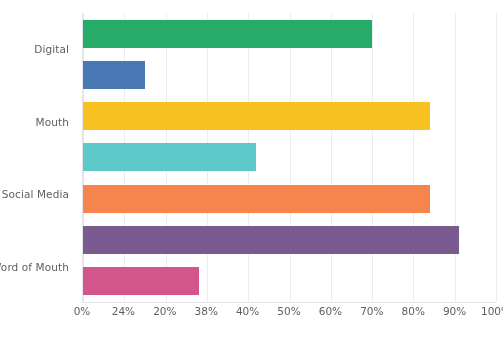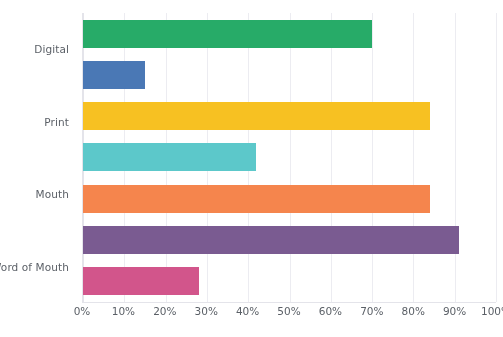--- a/index.html
+++ b/index.html
@@ -120,24 +120,24 @@
 </head>
 <body>
 
 <div id="chart-root">
 
   <div id="y-axis-labels">
       <div class="y-tick">
         <span class="y-tick-label">Digital</span>
       </div>
       <div class="y-tick">
-        <span class="y-tick-label">Print</span>
+        <span class="y-tick-label">Mouth</span>
       </div>
       <div class="y-tick">
-        <span class="y-tick-label">Mouth</span>
+        <span class="y-tick-label">Social Media</span>
       </div>
       <div class="y-tick">
         <span class="y-tick-label">Word of Mouth</span>
       </div>
     </div>
 
   <div id="plot-area">
     <div id="gridlines">
         <div class="gridline zero-line" style="left: 0%;"></div>
         <div class="gridline" style="left: 10%;"></div>
@@ -171,23 +171,23 @@
           <div class="bar" title="Word of Mouth 91%" style="width: 91%; background: rgb(122, 91, 145);"></div>
         </div>
         <div class="bar-row">
           <div class="bar" title="Other 28%" style="width: 28%; background: rgb(210, 85, 139);"></div>
         </div>
       </div>
   </div>
 
   <div id="x-axis-labels">
       <span class="x-tick-label" style="left: 0%;">0%</span>
-      <span class="x-tick-label" style="left: 10%;">10%</span>
+      <span class="x-tick-label" style="left: 10%;">24%</span>
       <span class="x-tick-label" style="left: 20%;">20%</span>
-      <span class="x-tick-label" style="left: 30%;">30%</span>
+      <span class="x-tick-label" style="left: 30%;">38%</span>
       <span class="x-tick-label" style="left: 40%;">40%</span>
       <span class="x-tick-label" style="left: 50%;">50%</span>
       <span class="x-tick-label" style="left: 60%;">60%</span>
       <span class="x-tick-label" style="left: 70%;">70%</span>
       <span class="x-tick-label" style="left: 80%;">80%</span>
       <span class="x-tick-label" style="left: 90%;">90%</span>
       <span class="x-tick-label" style="left: 100%;">100%</span>
     </div>
 
 </div>

